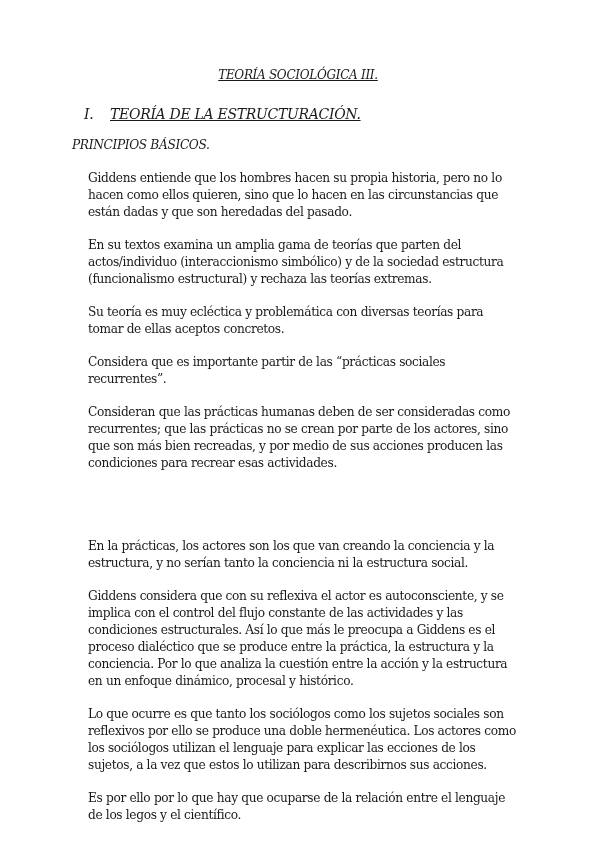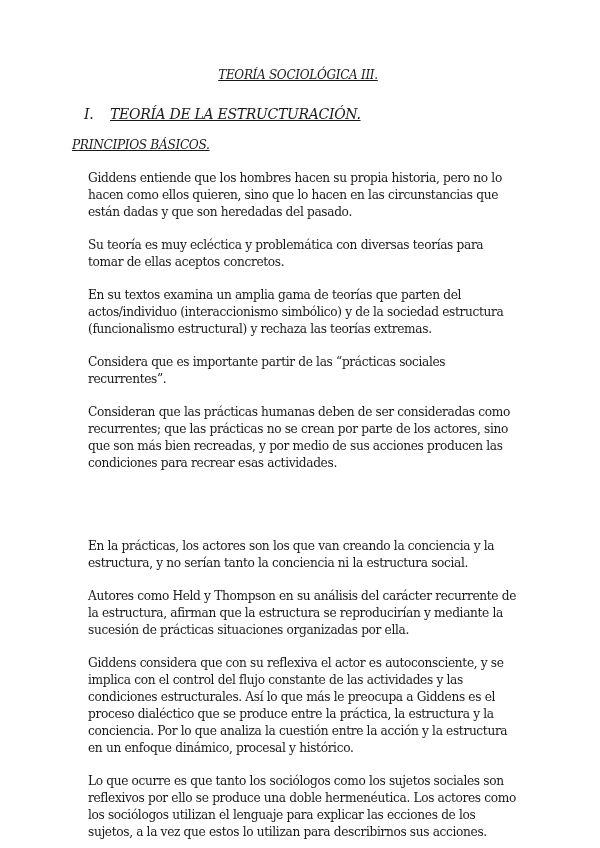--- a/index.html
+++ b/index.html
@@ -5,41 +5,40 @@
   html, body { margin: 0; padding: 0; background: #ffffff; }
   body { width: 600px; height: 848px; position: relative; overflow: hidden;
          font-family: "DejaVu Serif", "Liberation Serif", serif; color: #1a1a1a; }
   .page { position: absolute; left: 0; top: 0; width: 600px; height: 848px; background: #fff; }
   .title { position: absolute; top: 68px; left: 0; width: 596px; text-align: center;
            font-size: 12px; font-style: italic; text-decoration: underline; letter-spacing: -0.3px; }
   .section { position: absolute; top: 106px; left: 84px; font-size: 14px; font-style: italic; letter-spacing: -0.3px; }
   .section .num { display: inline-block; width: 26px; }
   .section .txt { text-decoration: underline; }
   .body { position: absolute; top: 137px; left: 72px; width: 462px; font-size: 12.2px; line-height: 17px; letter-spacing: -0.35px; }
-  .subhead { font-style: italic; text-decoration: underline; display: block; }
+  .subhead { font-style: italic; display: block; }
   .body p { margin: 16px; }
   .gap { height: 17px; }
   em { font-style: italic; }
 </style>
 </head>
 <body>
 
 <div class="page">
   <div class="title">TEORÍA SOCIOLÓGICA III.</div>
   <div class="section">
     <span class="num">I.</span><span class="txt">TEORÍA DE LA ESTRUCTURACIÓN.</span>
   </div>
   <div class="body">
     <span class="subhead">PRINCIPIOS BÁSICOS.</span>
     <p>Giddens entiende que los hombres hacen su propia historia, pero no lo hacen como ellos quieren, sino que lo hacen en las circunstancias que están dadas y que son heredadas del pasado.</p>
+    <p>En su textos examina un amplia gama de teorías que parten del actos/individuo (interaccionismo simbólico) y de la sociedad estructura (funcionalismo estructural) y rechaza las teorías extremas.</p>
     <p>Su teoría es muy ecléctica y problemática con diversas teorías para tomar de ellas aceptos concretos.</p>
-    <p>En su textos examina un amplia gama de teorías que parten del actos/individuo (interaccionismo simbólico) y de la sociedad estructura (funcionalismo estructural) y rechaza las teorías extremas.</p>
     <p>Considera que es importante partir de las “prácticas sociales recurrentes”.</p>
     <p>Consideran que las prácticas humanas deben de ser consideradas como recurrentes; que las prácticas no se crean por parte de los actores, sino que son más bien recreadas, y por medio de sus acciones producen las condiciones para recrear esas actividades.</p>
     <div class="gap"></div>
     <div class="gap"></div>
     <p>En la prácticas, los actores son los que van creando la conciencia y la estructura, y no serían tanto la conciencia ni la estructura social.</p>
-    <p>Autores como Held y Thompson en su análisis del carácter recurrente de la estructura, afirman que la estructura se reproducirían y mediante la sucesión de prácticas situaciones organizadas por ella.</p>
     <p>Giddens considera que con su reflexiva el actor es autoconsciente, y se implica con el control del flujo constante de las actividades y las condiciones estructurales. Así lo que más le preocupa a Giddens es el proceso dialéctico que se produce entre la práctica, la estructura y la conciencia. Por lo que analiza la cuestión entre la acción y la estructura en un enfoque dinámico, procesal y histórico.</p>
     <p>Lo que ocurre es que tanto los sociólogos como los sujetos sociales son reflexivos por ello se produce una doble hermenéutica. Los actores como los sociólogos utilizan el lenguaje para explicar las ecciones de los sujetos, a la vez que estos lo utilizan para describirnos sus acciones.</p>
     <p>Es por ello por lo que hay que ocuparse de la relación entre el lenguaje de los legos y el científico.</p>
   </div>
 </div>
 
 </body></html>

